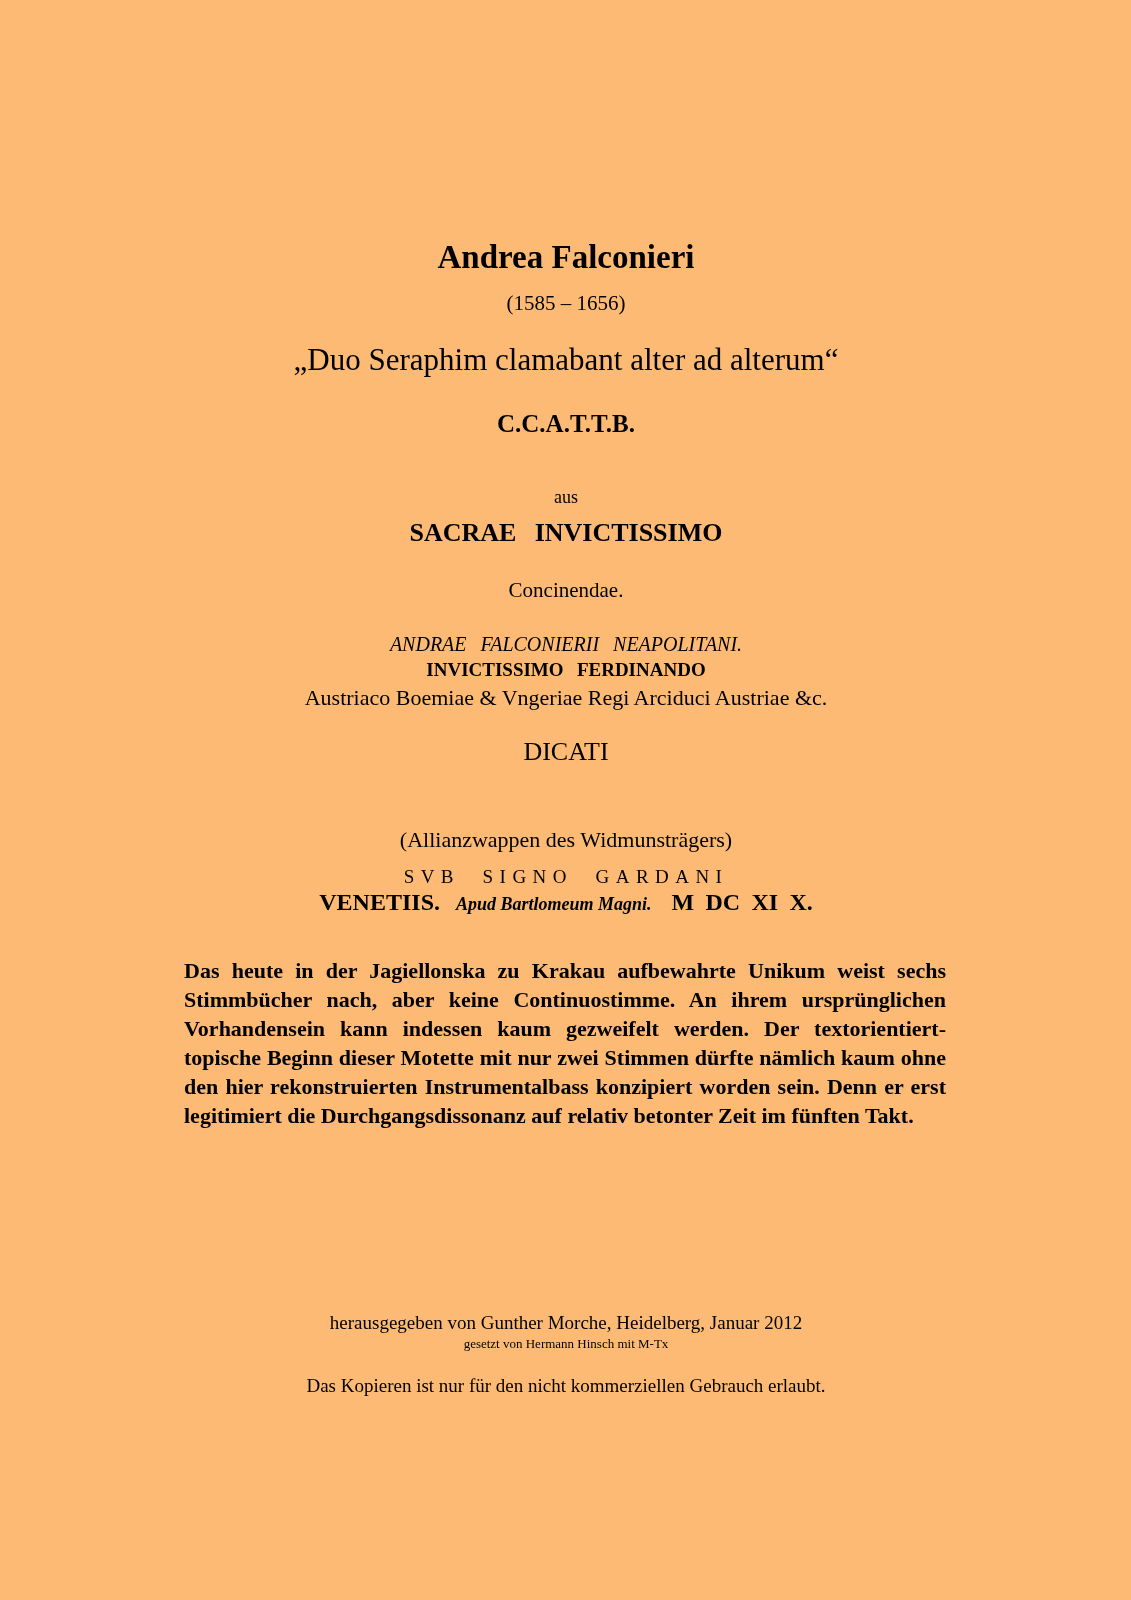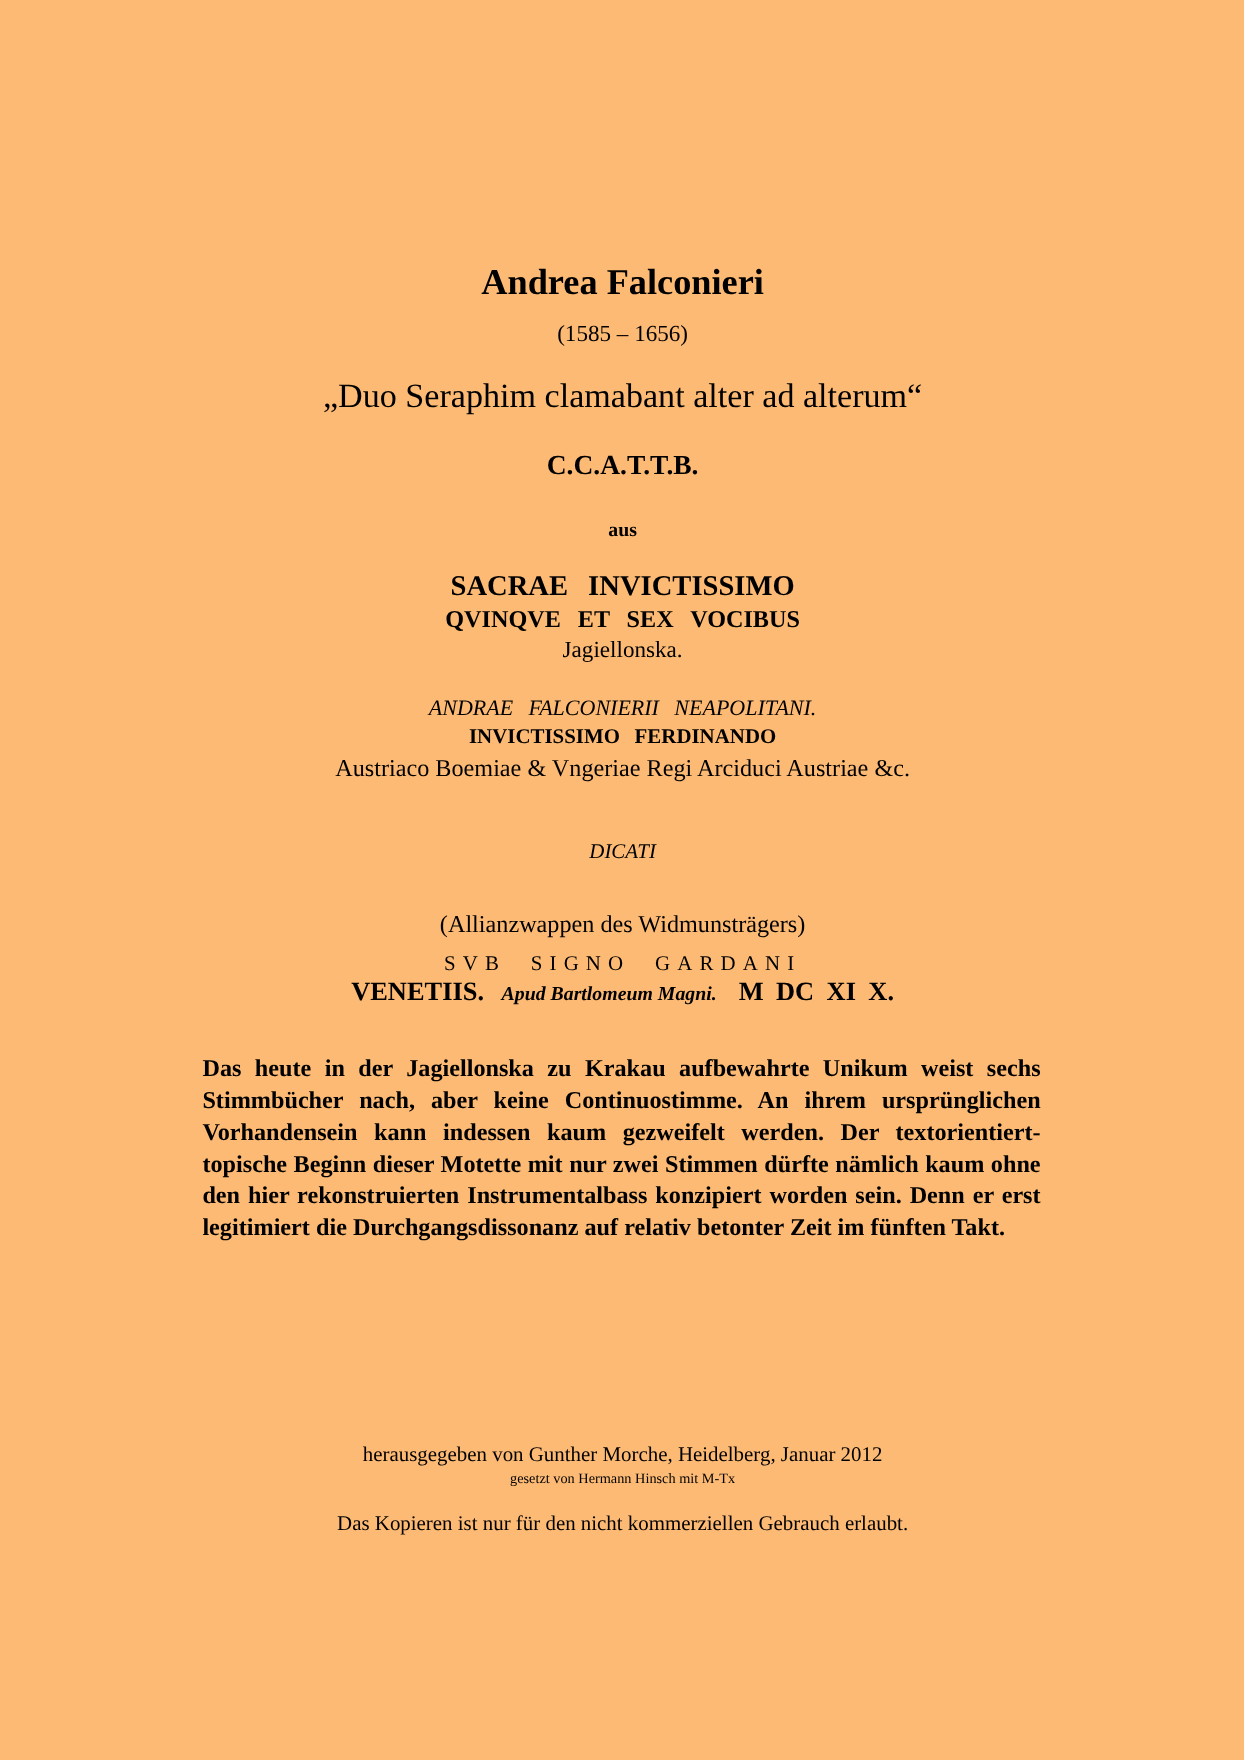--- a/index.html
+++ b/index.html
@@ -16,28 +16,28 @@
     position: absolute;
     left: 186px;
     width: 760px;
     text-align: center;
     white-space: nowrap;
   }
   .composer      { top: 239px; font-size: 33px; font-weight: bold; }
   .dates         { top: 291px; font-size: 21px; }
   .worktitle     { top: 342px; font-size: 31px; }
   .voicing       { top: 410px; font-size: 25px; font-weight: bold; }
-  .aus           { top: 471px; font-size: 18px; font-weight: bold; }
+  .aus           { top: 487px; font-size: 18px; }
   .colltitle     { top: 518px; font-size: 26px; font-weight: bold; word-spacing: 0.45em; }
   .collsub       { top: 550px; font-size: 22px; font-weight: bold; word-spacing: 0.45em; }
   .concinendae   { top: 578px; font-size: 21px; }
   .dedauthor     { top: 633px; font-size: 20px; font-style: italic; word-spacing: 0.45em; }
   .dedicatee     { top: 659px; font-size: 19px; font-weight: bold; word-spacing: 0.45em; }
   .dedtitles     { top: 685px; font-size: 22px; }
-  .dicati        { top: 764px; font-size: 19px; font-style: italic; }
+  .dicati        { top: 737px; font-size: 26px; }
   .wappen        { top: 827px; font-size: 22px; }
   .imprintsign   { top: 866px; font-size: 19px; letter-spacing: 0.34em; word-spacing: 0.6em; }
   .imprintline   { top: 889px; font-size: 24px; }
   .imprint-place { font-weight: bold; }
   .imprint-pub   { font-size: 18px; font-weight: bold; font-style: italic; margin: 0 14px 0 10px; }
   .imprint-year  { font-weight: bold; word-spacing: 0.22em; }
   .editorial {
     position: absolute;
     left: 184px;
     top: 956px;
@@ -62,23 +62,22 @@
   <div class="line dates">(1585 – 1656)</div>
 
   <div class="line worktitle">„Duo Seraphim clamabant alter ad alterum“</div>
 
   <div class="line voicing">C.C.A.T.T.B.</div>
 
   <div class="line aus">aus</div>
 
   <div class="line colltitle">SACRAE INVICTISSIMO</div>
 
-  <div class="line collsub">QVINQVE ET SEX VOCIBUS</div>
 
-  <div class="line concinendae">Jagiellonska.</div>
+  <div class="line concinendae">Concinendae.</div>
 
   <div class="line dedauthor">ANDRAE FALCONIERII NEAPOLITANI.</div>
 
   <div class="line dedicatee">INVICTISSIMO FERDINANDO</div>
 
   <div class="line dedtitles">Austriaco Boemiae &amp; Vngeriae Regi Arciduci Austriae &amp;c.</div>
 
   <div class="line dicati">DICATI</div>
 
   <div class="line wappen">(Allianzwappen des Widmunsträgers)</div>

